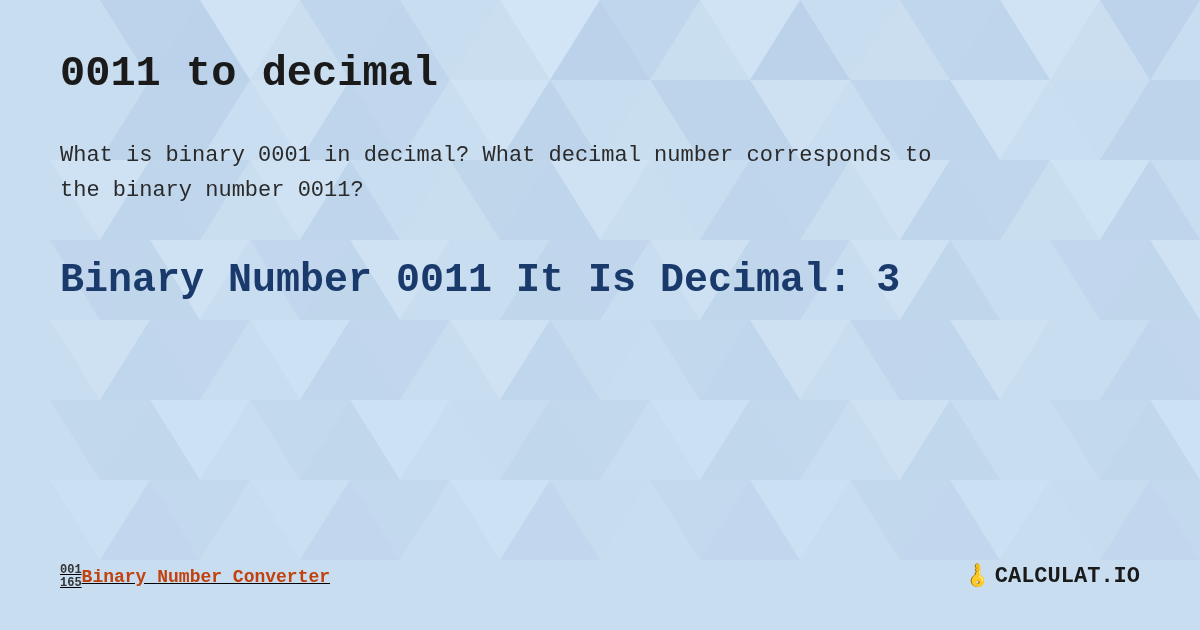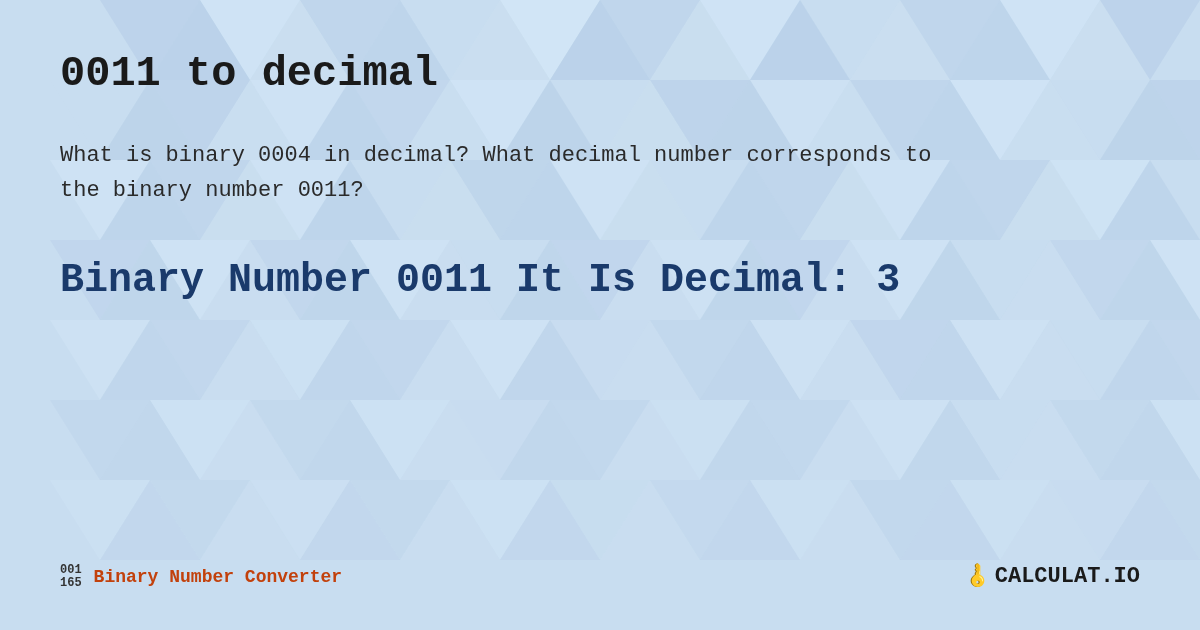--- a/index.html
+++ b/index.html
@@ -72,21 +72,21 @@
     .footer {
       display: flex;
       align-items: center;
       justify-content: space-between;
       padding-top: 20px;
     }
 
     .footer-left {
       display: flex;
       align-items: center;
-      gap: 12px;
+      text-decoration: underline;
     }
 
     .binary-icon {
       display: flex;
       flex-direction: column;
       font-size: 12px;
       color: #333;
       font-family: 'Courier New', Courier, monospace;
       line-height: 1.1;
       font-weight: bold;
@@ -303,21 +303,21 @@
   <polygon points="900,560 1000,560 950,480" fill="#a8c4e0" opacity="0.2"></polygon>
   <polygon points="1000,560 1100,560 1050,480" fill="#cce0f0" opacity="0.2"></polygon>
   <polygon points="1100,560 1200,560 1150,480" fill="#a8c4e0" opacity="0.2"></polygon>
 </svg>
 
 <div class="content">
   <div class="main-section">
     <h1 class="page-title">0011 to decimal</h1>
 
     <p class="description">
-      <span>What is binary 0004 in decimal?</span>
+      <span>What is binary 0001 in decimal?</span>
       <span> </span>
       <span>What decimal number corresponds to the binary number 0011?</span>
     </p>
 
     <div class="result-section">
       <p class="result-text">Binary Number 0011 It Is  Decimal: 3</p>
     </div>
   </div>
 
   <div class="footer">

